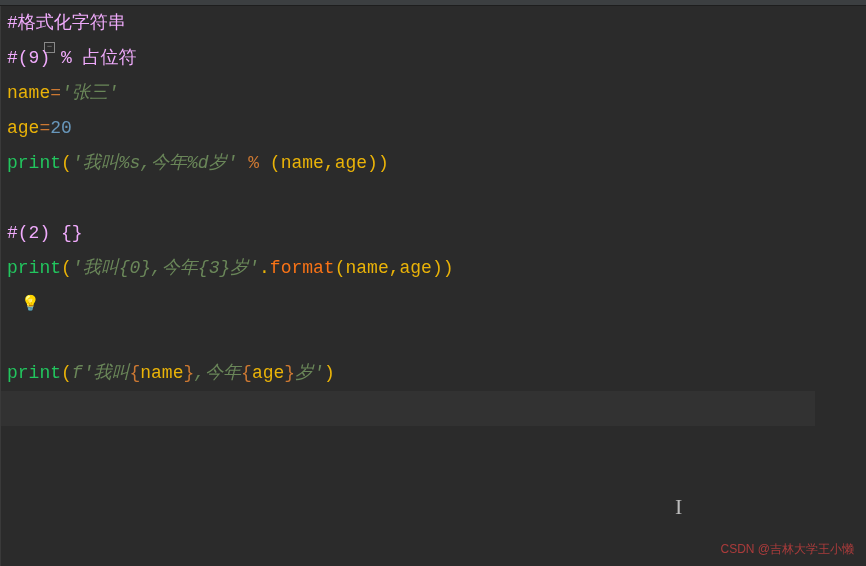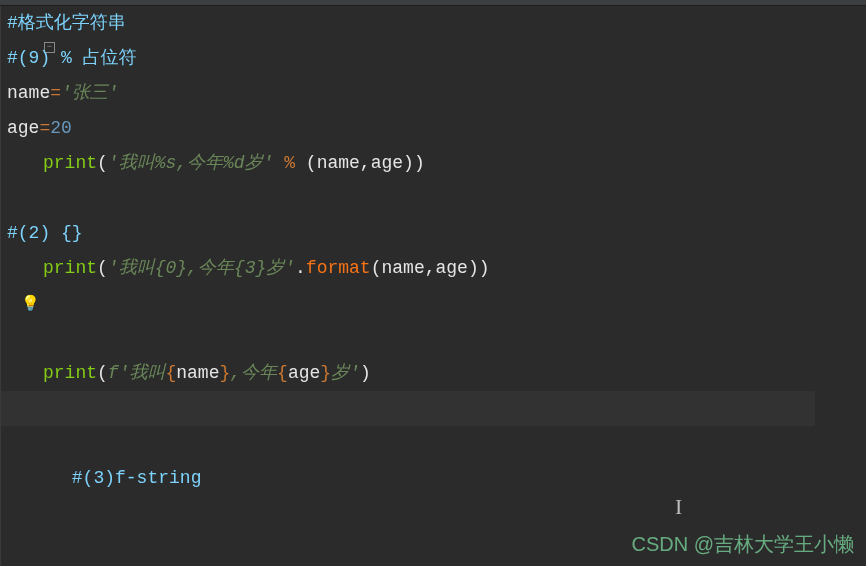--- a/index.html
+++ b/index.html
@@ -55,48 +55,48 @@
   .highlight-line {
     position: absolute;
     left: -58px;
     width: 866px;
     height: 35px;
     background: #3a3a3a;
     opacity: 0.5;
     z-index: 0;
   }
   .code-area .line > * { position: relative; z-index: 1; }
-  .comment { color: #7dd3fc; }
-  .default { color: #e5e5e5; }
+  .comment { color: #f0abfc; }
+  .default { color: #eab308; }
   .op { color: #cc7832; }
   .string { color: #6a8759; font-style: italic; }
   .number { color: #6897bb; }
-  .builtin { color: #84cc16; margin-left: 36px; }
+  .builtin { color: #22c55e; }
   .format-fn { color: #f97316; }
   .percent { color: #cc7832; }
   .brace { color: #cc7832; }
   .bulb {
     position: absolute;
     left: 14px;
     font-size: 15px;
   }
   .cursor {
     position: absolute;
     left: 675px;
     top: 494px;
     font-family: serif;
     font-size: 22px;
     color: #bbb;
   }
   .watermark {
     position: absolute;
     right: 12px;
     bottom: 8px;
-    color: #86efac;
-    font-size: 20px;
+    color: #ef4444;
+    font-size: 12px;
     font-family: sans-serif;
     opacity: 0.65;
   }
 </style>
 </head>
 <body>
 
 <div class="top-bar"></div>
 <div class="editor">
   <div class="gutter">
@@ -117,21 +117,20 @@
     <div class="line"></div>
 
     <div class="line"><span class="comment">#(2) {}</span></div>
 
     <div class="line"><span class="builtin">print</span><span class="default">(</span><span class="string">'我叫{0},今年{3}岁'</span><span class="default">.</span><span class="format-fn">format</span><span class="default">(name,age))</span></div>
 
     <div class="line"><span class="bulb">💡</span></div>
 
     <div class="line" style="position:relative;">
       <div class="highlight-line"></div>
-      <span class="comment">#(3)f-string</span>
     </div>
 
     <div class="line"><span class="builtin">print</span><span class="default">(</span><span class="string">f'我叫</span><span class="brace">{</span><span class="default">name</span><span class="brace">}</span><span class="string">,今年</span><span class="brace">{</span><span class="default">age</span><span class="brace">}</span><span class="string">岁'</span><span class="default">)</span></div>
 
   </div>
 </div>
 
 <div class="cursor">I</div>
 <div class="watermark">CSDN @吉林大学王小懒</div>
 

